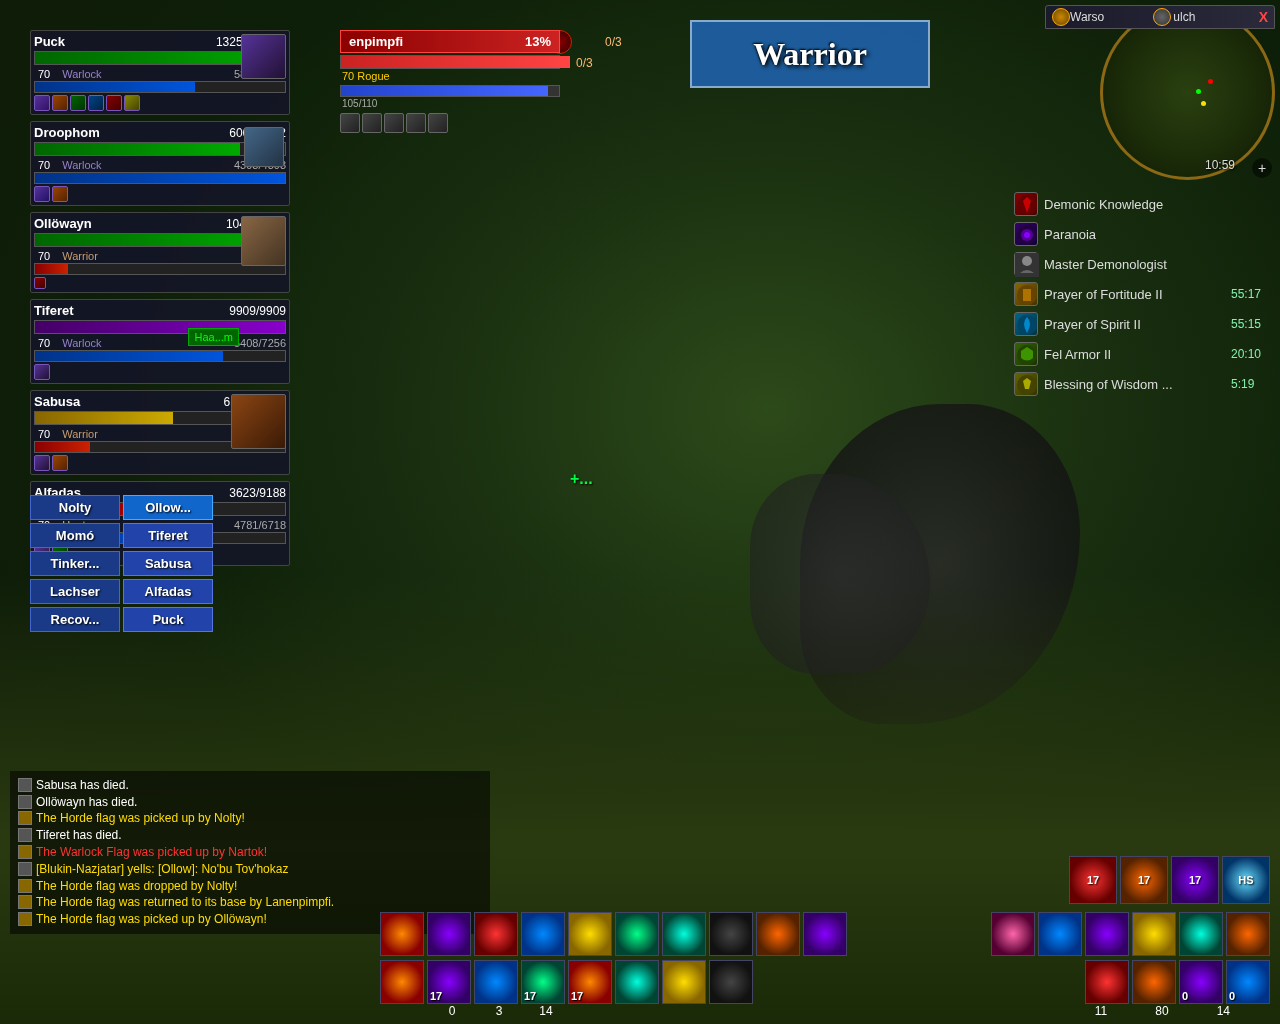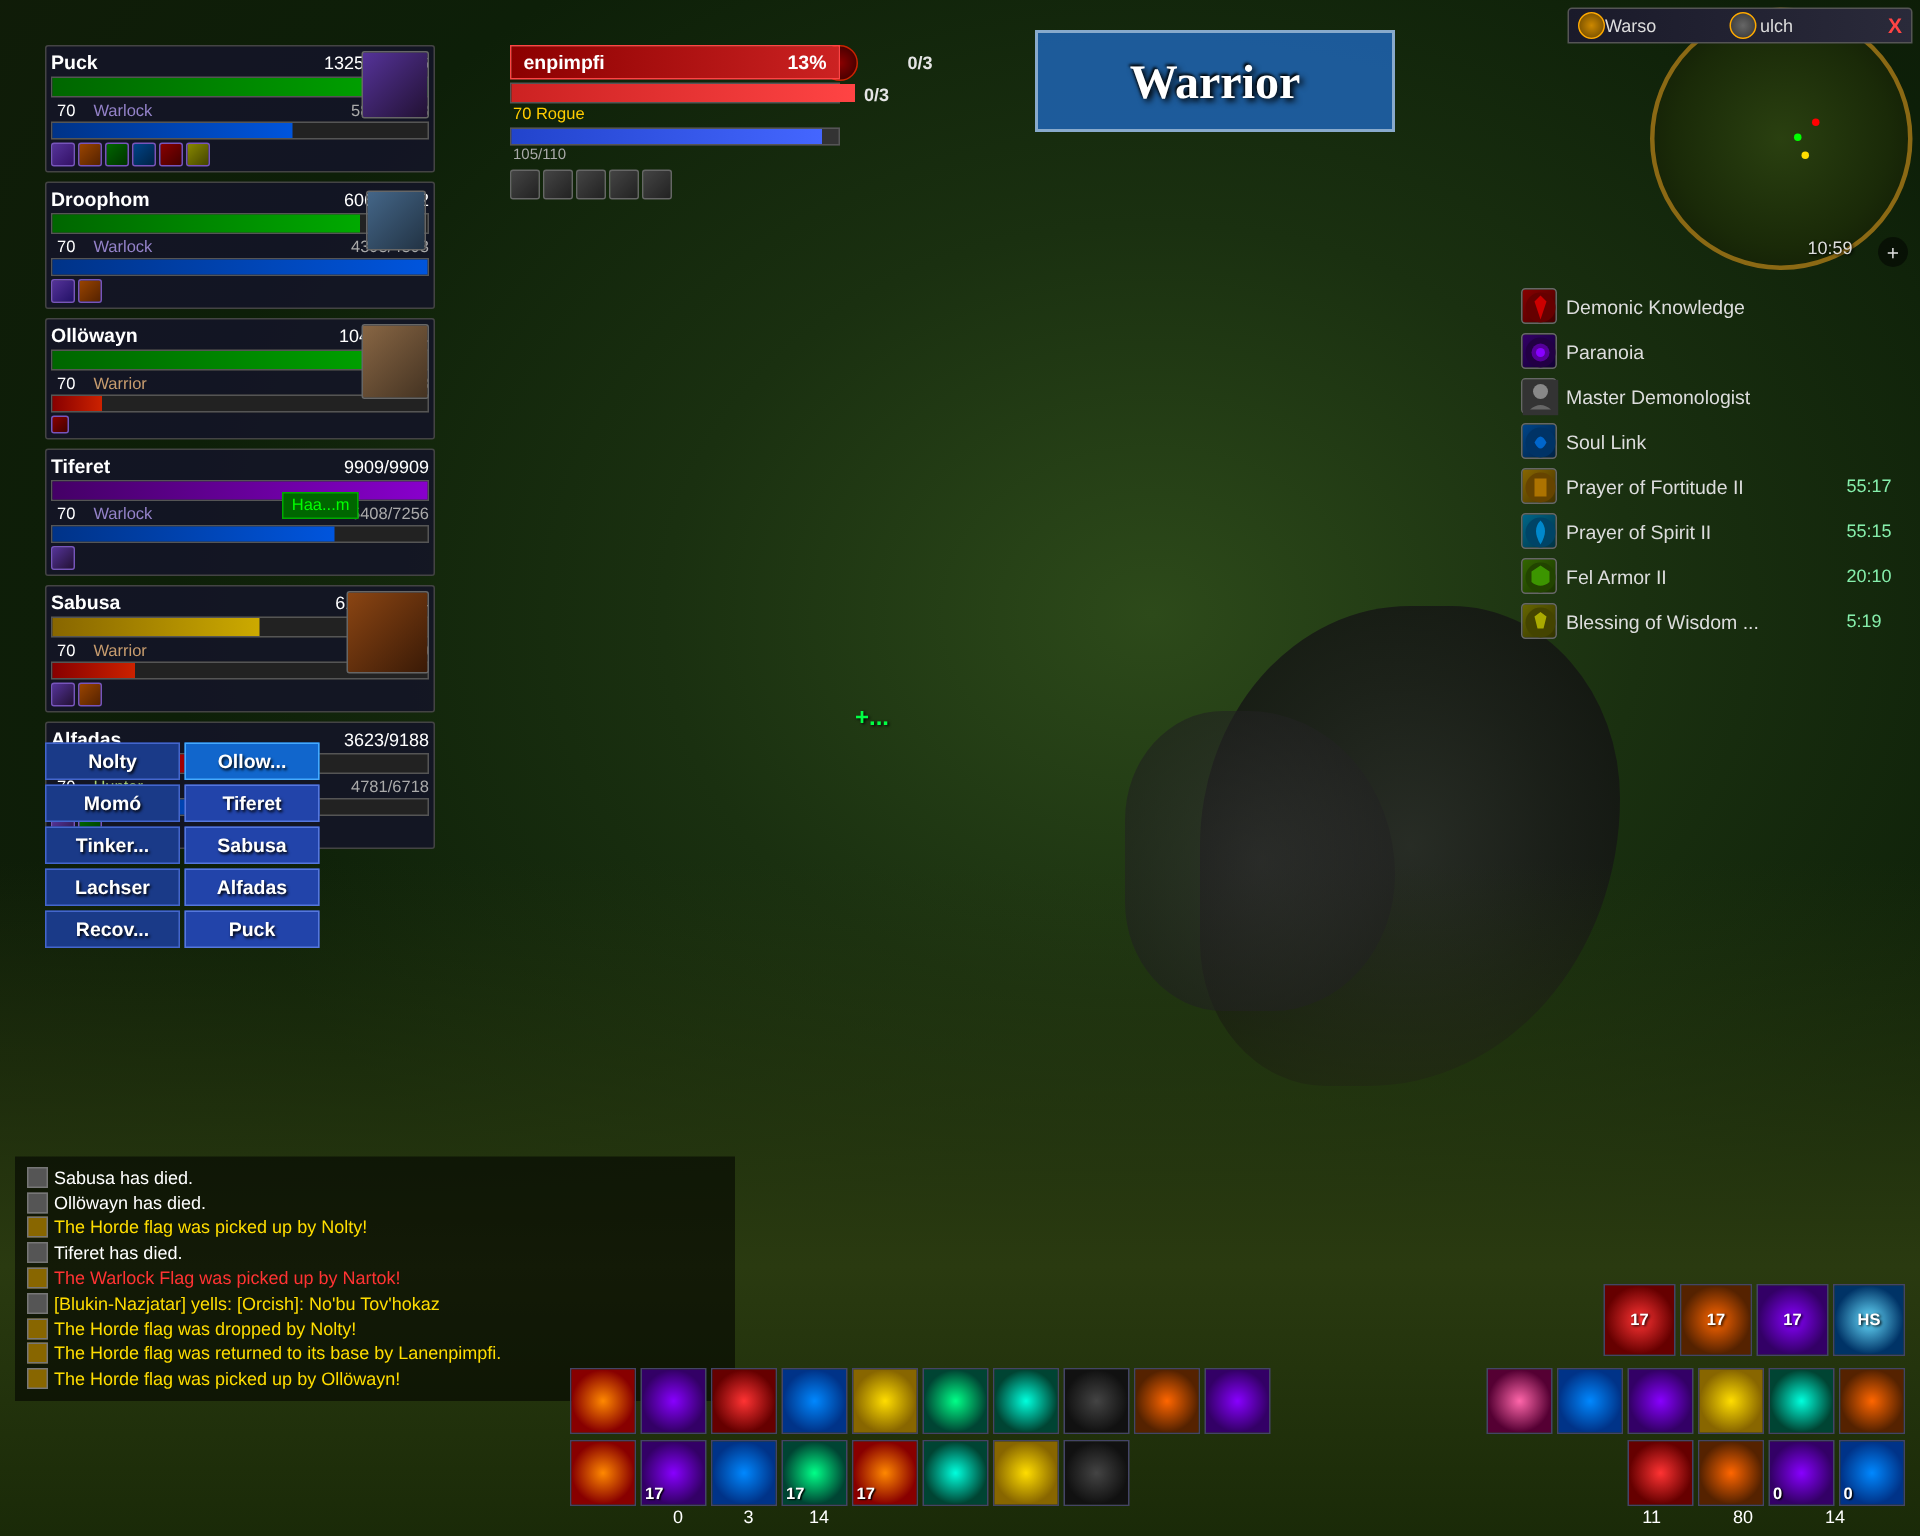--- a/index.html
+++ b/index.html
@@ -465,23 +465,23 @@
       gap: 2px;
     }
     .pvp-flag-row {
       display: flex;
       align-items: center;
       gap: 5px;
     }
     .pvp-flag-horde { background: radial-gradient(#cc2200, #660000); border-color: #ff4400; }
     .pvp-flag-alliance { background: radial-gradient(#0044cc, #001166); border-color: #4488ff; }
     .pvp-count {
-      color: #e5e5e5;
+      color: #fdba74;
       font-size: 12px;
-      font-weight: bold;
+      font-weight: normal;
       padding-left: 23px;
     }
     .pvp-flag-skull {
       width: 24px; height: 24px;
       background: radial-gradient(#8B0000, #330000);
       border-radius: 50%;
       border: 1px solid #cc2200;
     }
 
     
@@ -765,30 +765,20 @@
       <svg width="24" height="24" viewBox="0 0 24 24">
           <rect width="24" height="24" fill="#333"></rect>
           <circle cx="12" cy="8" r="5" fill="#888"></circle>
           <path d="M5 20 Q12 14 19 20" fill="#666"></path>
         </svg>
     </div>
     <span class="buff-text">Master Demonologist</span>
     <span class="buff-timer"></span>
   </div>
 
-  <div class="buff-row">
-    <div class="buff-icon buff-icon-soul">
-      <svg width="24" height="24" viewBox="0 0 24 24">
-          <circle cx="12" cy="12" r="10" fill="#003366"></circle>
-          <path d="M8 12 Q12 4 16 12 Q12 20 8 12" fill="#0066cc"></path>
-        </svg>
-    </div>
-    <span class="buff-text">Soul Link</span>
-    <span class="buff-timer"></span>
-  </div>
 
   <div class="buff-row">
     <div class="buff-icon buff-icon-fortitude">
       <svg width="24" height="24" viewBox="0 0 24 24">
           <circle cx="12" cy="12" r="10" fill="#664400"></circle>
           <path d="M8 6 L16 6 L16 18 L8 18 Z" fill="#cc8800" opacity="0.7"></path>
         </svg>
     </div>
     <span class="buff-text">Prayer of Fortitude II</span>
     <span class="buff-timer">55:17</span>
@@ -858,21 +848,21 @@
   <div class="chat-line">
     <div class="chat-icon"></div>
     <span class="chat-white">Tiferet has died.</span>
   </div>
   <div class="chat-line">
     <div class="chat-icon chat-icon-yellow"></div>
     <span class="chat-red">The Warlock Flag was picked up by Nartok!</span>
   </div>
   <div class="chat-line">
     <div class="chat-icon"></div>
-    <span class="chat-yellow">[Blukin-Nazjatar] yells: [Orcish]: No'bu Tov'hokaz</span>
+    <span class="chat-yellow">[Blukin-Nazjatar] yells: [Ollow]: No'bu Tov'hokaz</span>
   </div>
   <div class="chat-line">
     <div class="chat-icon chat-icon-yellow"></div>
     <span class="chat-yellow">The Horde flag was dropped by Nolty!</span>
   </div>
   <div class="chat-line">
     <div class="chat-icon chat-icon-yellow"></div>
     <span class="chat-yellow">The Horde flag was returned to its base by Lanenpimpfi.</span>
   </div>
   <div class="chat-line">

